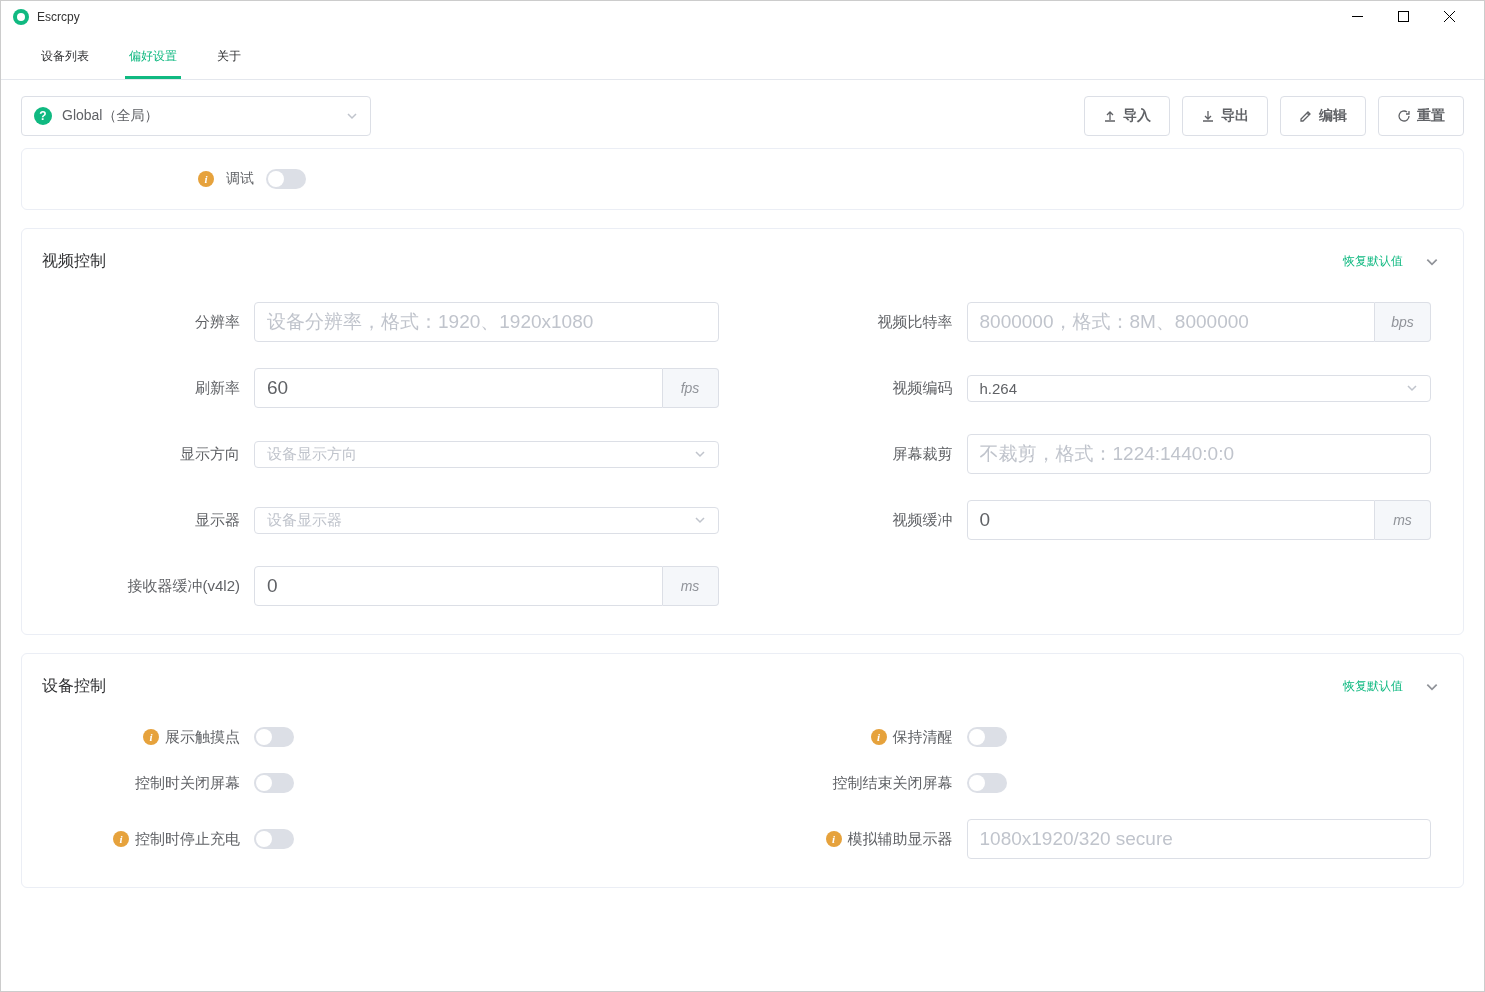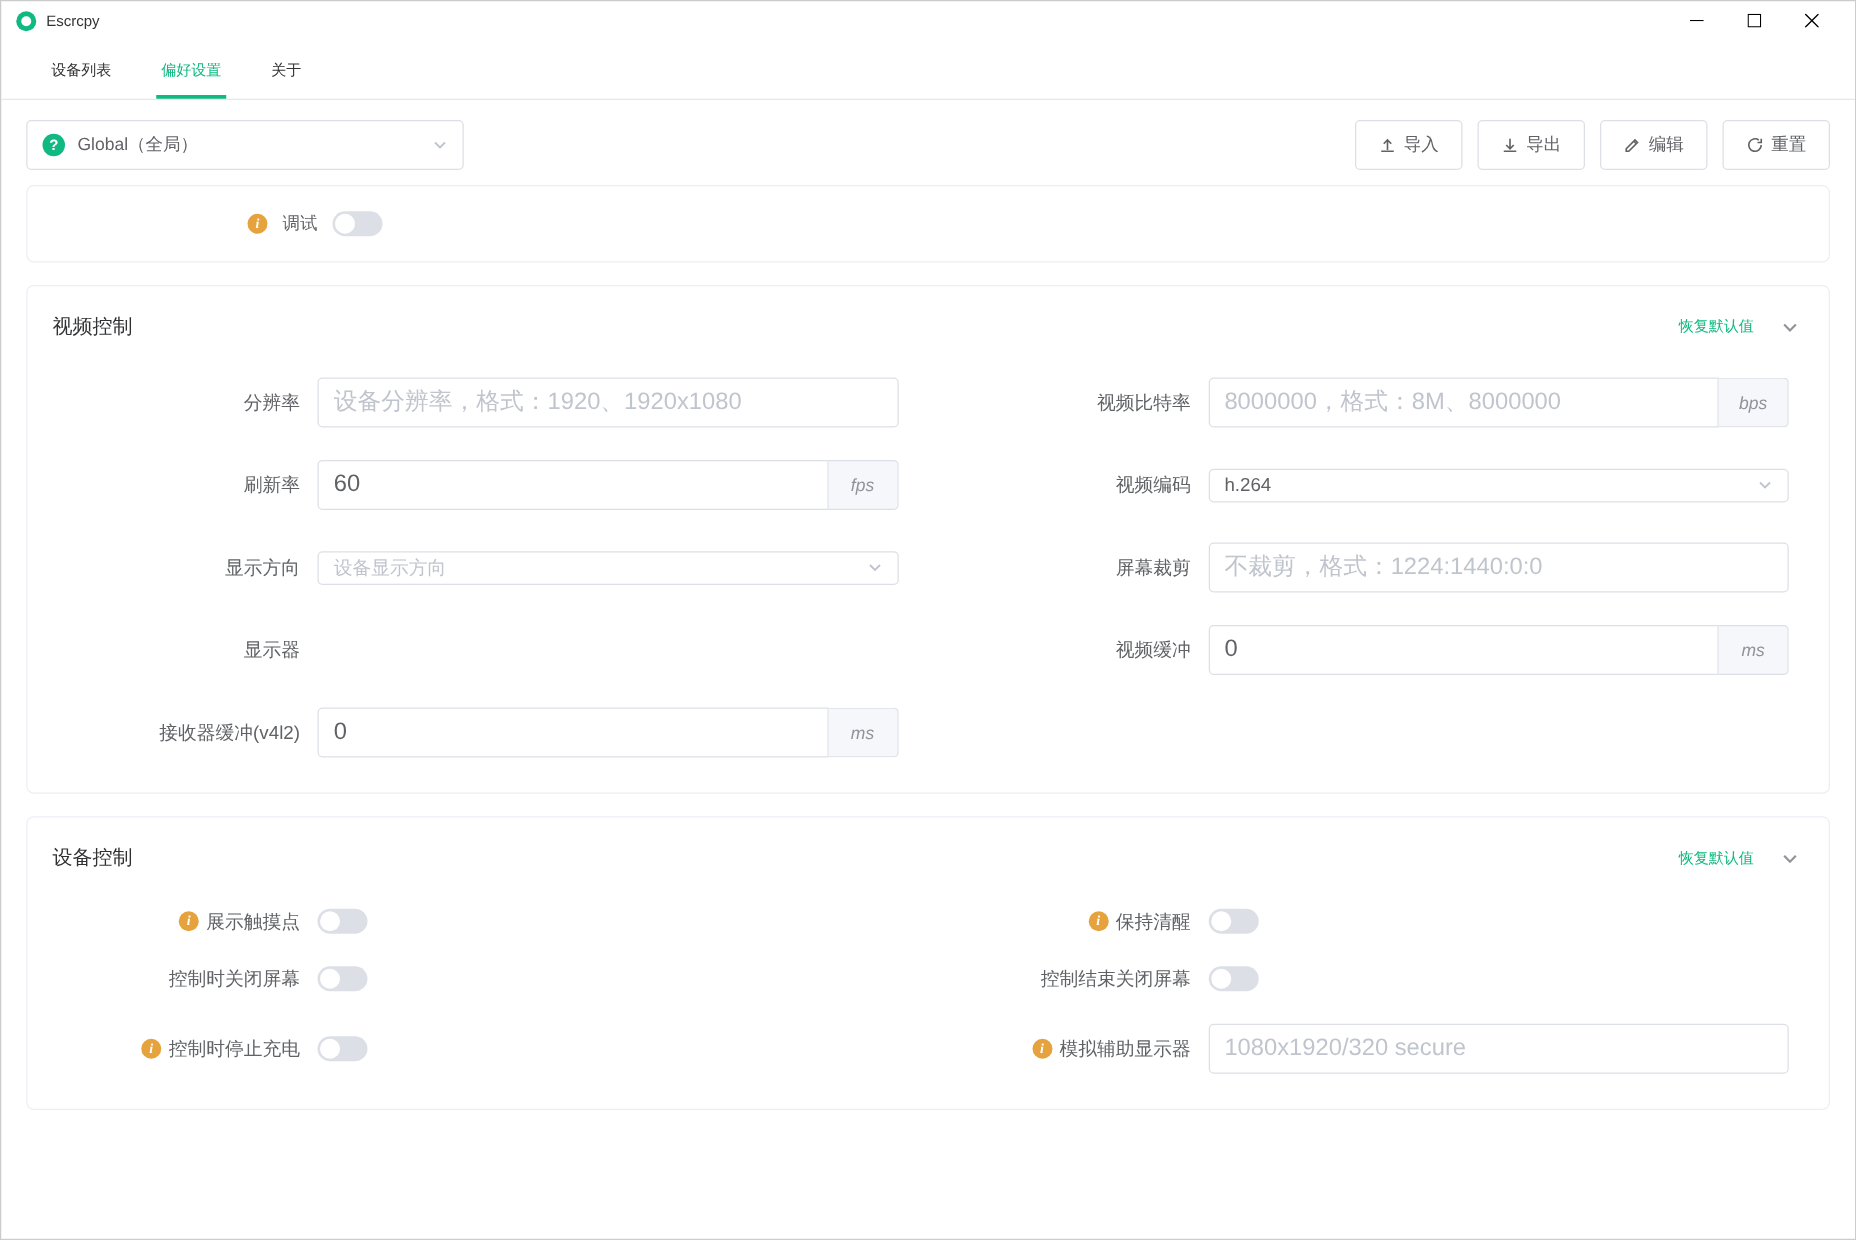--- a/index.html
+++ b/index.html
@@ -94,20 +94,21 @@
   height: 40px;
   padding: 0 18px;
   border: 1px solid #dcdfe6;
   border-radius: 4px;
   background: #fff;
   display: flex;
   align-items: center;
   gap: 6px;
   color: #606266;
   font-size: 14px;
+  font-weight: bold;
 }
 .action-btn .icon { font-size: 13px; }
 .content {
   padding: 0 20px;
   overflow: hidden;
   height: calc(100% - 143px);
 }
 .card {
   border: 1px solid #ebeef5;
   border-radius: 6px;
@@ -386,20 +387,30 @@
         </div>
       </div>
       <div class="form-row">
         <div class="form-label">屏幕裁剪</div>
         <div class="form-control">
           <input class="input" placeholder="不裁剪，格式：1224:1440:0:0" style="">
         </div>
       </div>
       <div class="form-row">
         <div class="form-label">显示器</div>
+        <div class="form-control">
+          <div class="select placeholder">
+            <span>设备显示器</span>
+            <span class="select-chevron">
+                <svg width="12" height="12" viewBox="0 0 12 12">
+                  <path d="M2 4 L6 8 L10 4" fill="none" stroke="#c0c4cc" stroke-width="1.5"></path>
+                </svg>
+              </span>
+          </div>
+        </div>
       </div>
       <div class="form-row">
         <div class="form-label">视频缓冲</div>
         <div class="form-control">
           <input class="input with-addon" value="0" style="">
           <div class="addon">ms</div>
         </div>
       </div>
       <div class="form-row">
         <div class="form-label">接收器缓冲(v4l2)</div>

